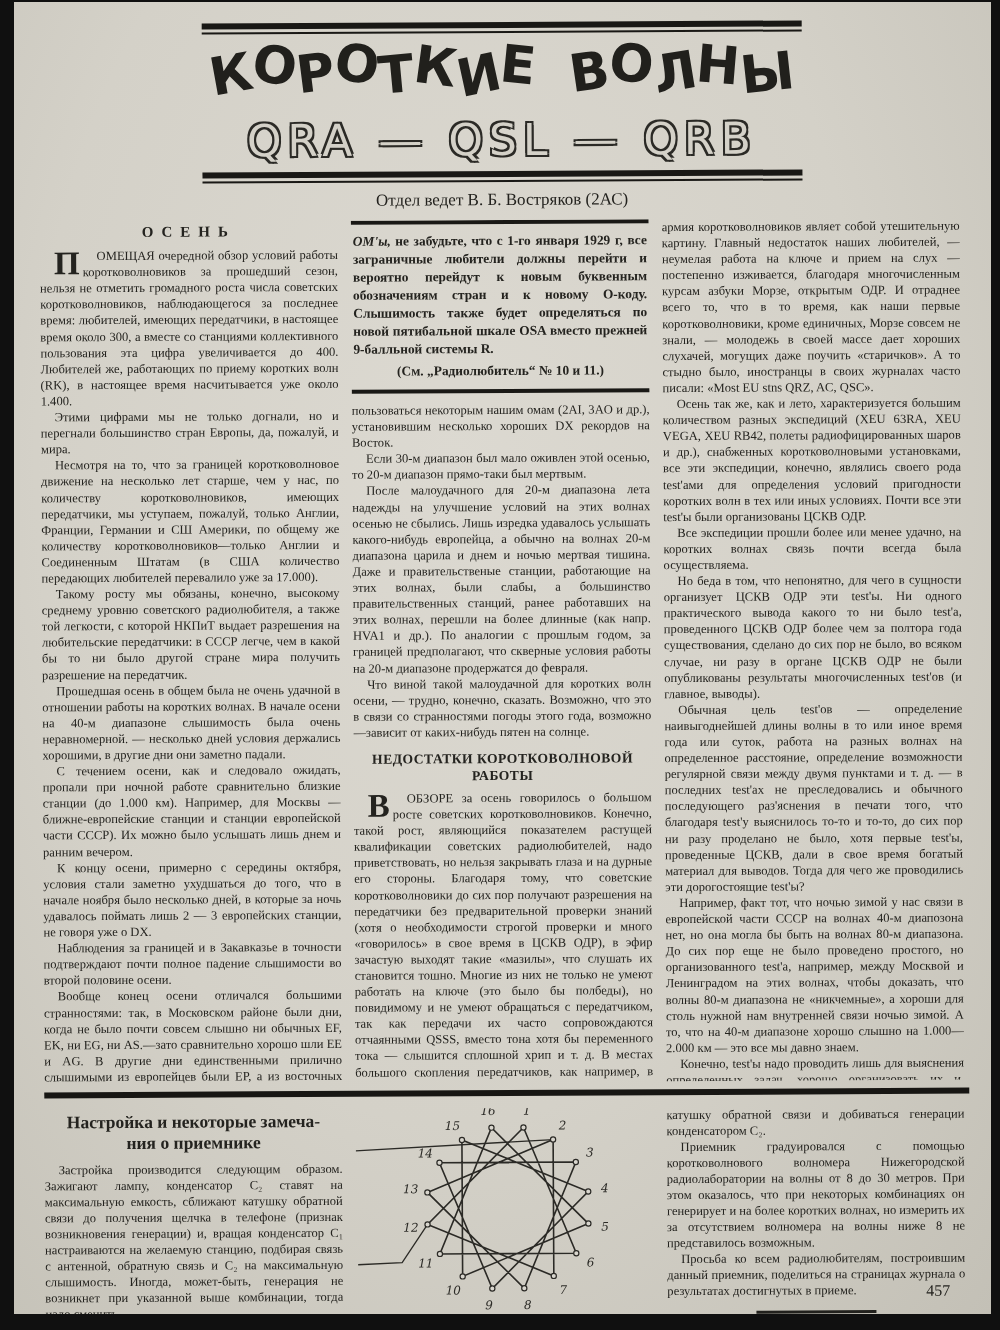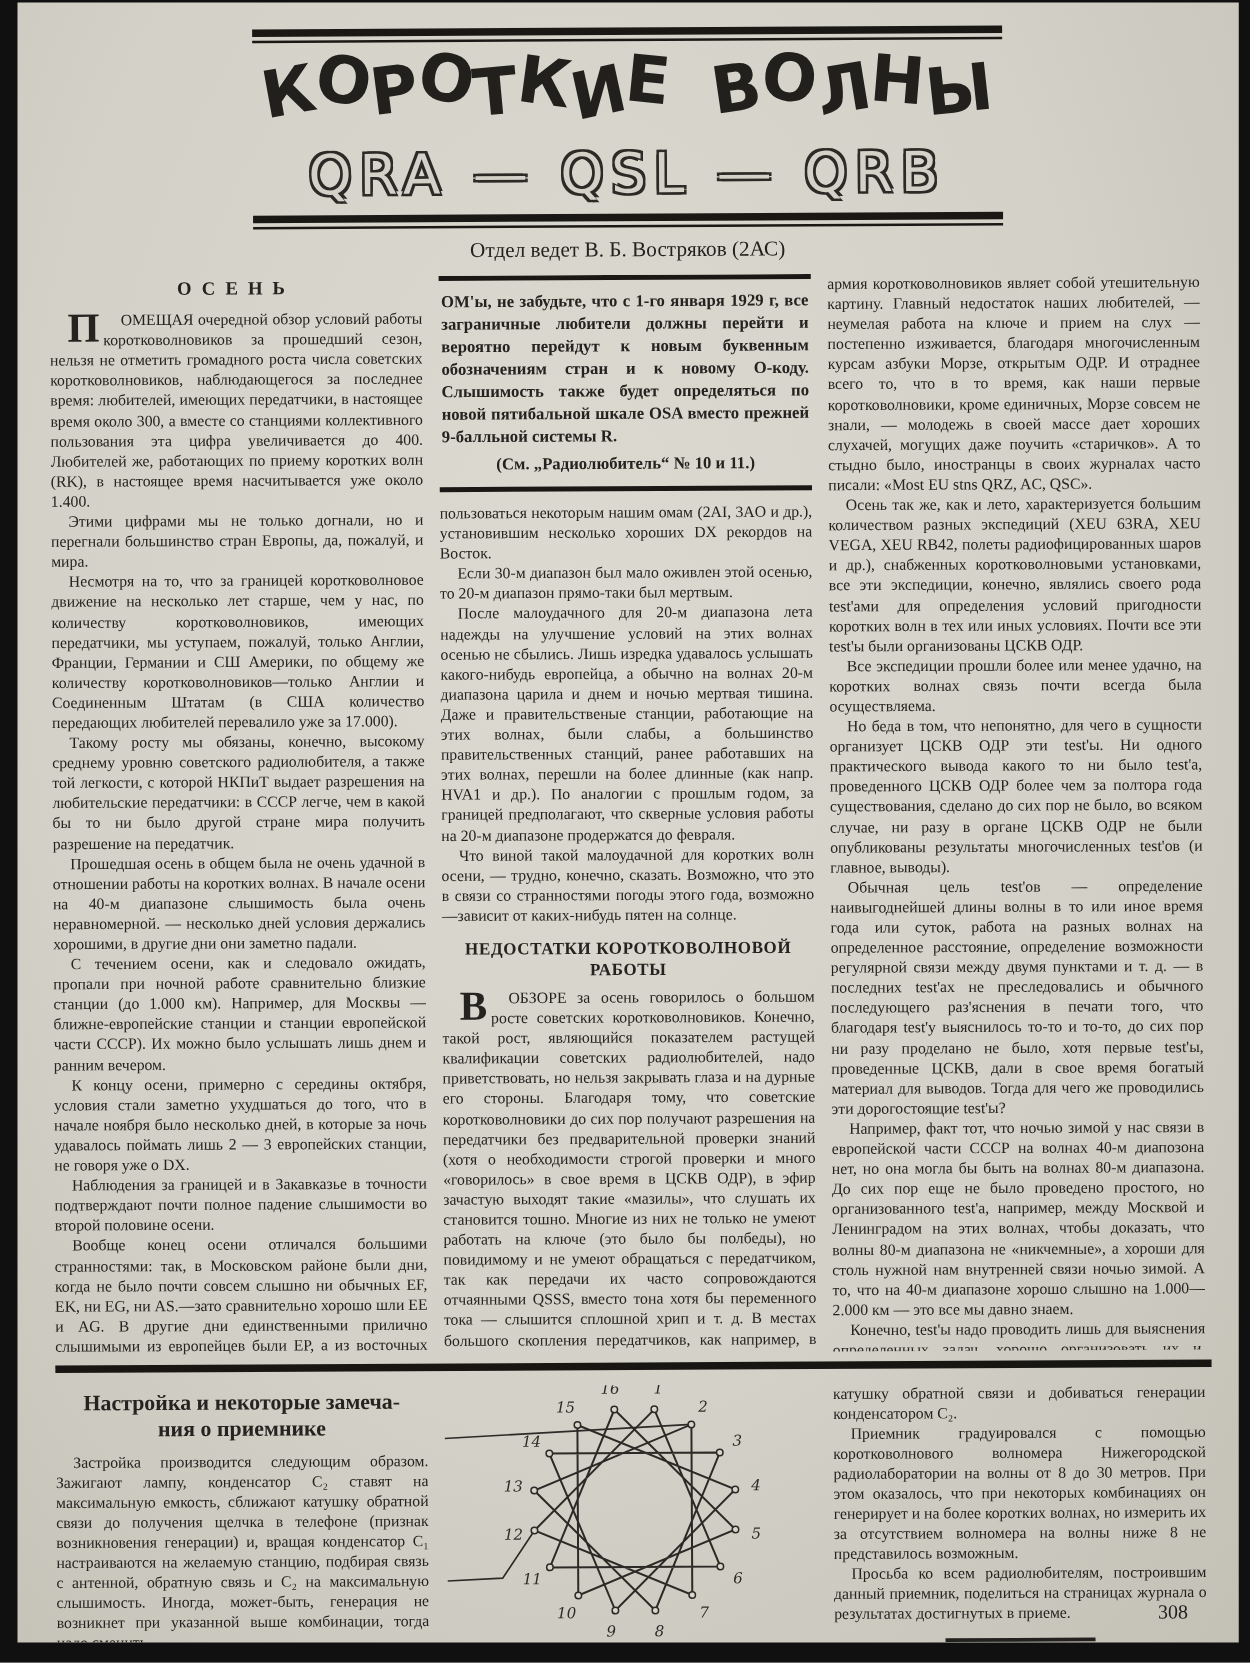--- a/index.html
+++ b/index.html
@@ -26,21 +26,21 @@
   .cols{display:flex;gap:13px;}
   .col{width:298px;height:862px;overflow:hidden;font-size:12.6px;line-height:16.1px;
        text-align:justify;}
   .col p{margin:0;text-indent:14px;}
   .col p.cont{text-indent:0;}
   .osen-h{text-align:center;font-weight:bold;font-size:15px;letter-spacing:8px;margin:2px 0 8px 0;}
   .sec-h{text-align:center;font-weight:bold;font-size:13.6px;line-height:17px;margin:10px 6px 6px 6px;letter-spacing:.5px;}
   .dropcap{float:left;font-size:33px;line-height:29px;font-weight:bold;padding:1px 3px 0 0;}
   .om-note{border-top:4px solid #191815;border-bottom:4px solid #191815;
            padding:8px 2px 9px 2px;margin:0 0 9px 0;font-weight:bold;font-size:13.4px;line-height:18px;}
-  .om-note .lead{font-weight:bold;}
+  .om-note .lead{font-weight:bold;font-style:italic;}
   .note-ref{text-align:center;text-indent:0 !important;margin-top:4px !important;}
   
   .thick-rule{height:6px;background:#171613;margin:8px 0 12px 0;}
   
   .bcols{display:flex;gap:13px;}
   .bcol{width:298px;height:258px;overflow:hidden;font-size:12.6px;line-height:16px;text-align:justify;}
   .bcol p{margin:0;text-indent:14px;}
   .bcol p.cont{text-indent:0;}
   .tune-h{text-align:center;font-weight:bold;font-size:17.5px;line-height:21px;margin:2px 0 8px 0;}
   .fig-wrap{text-align:center;}
@@ -157,16 +157,16 @@
         </div>
 
         <div class="bcol">
           <p class="cont">катушку обратной связи и добиваться генерации конденсатором C₂.</p>
           <p>Приемник градуировался с помощью коротковолнового волномера Нижегородской радиолаборатории на волны от 8 до 30 метров. При этом оказалось, что при некоторых комбинациях он генерирует и на более коротких волнах, но измерить их за отсутствием волномера на волны ниже 8 не представилось возможным.</p>
           <p>Просьба ко всем радиолюбителям, построившим данный приемник, поделиться на страницах журнала о результатах достигнутых в приеме.</p>
           <div class="mini-rule"></div>
         </div>
       </div>
 
-      <div class="pageno">308</div>
+      <div class="pageno">457</div>
     </div>
   </div>
 </div>
 
 </body></html>

